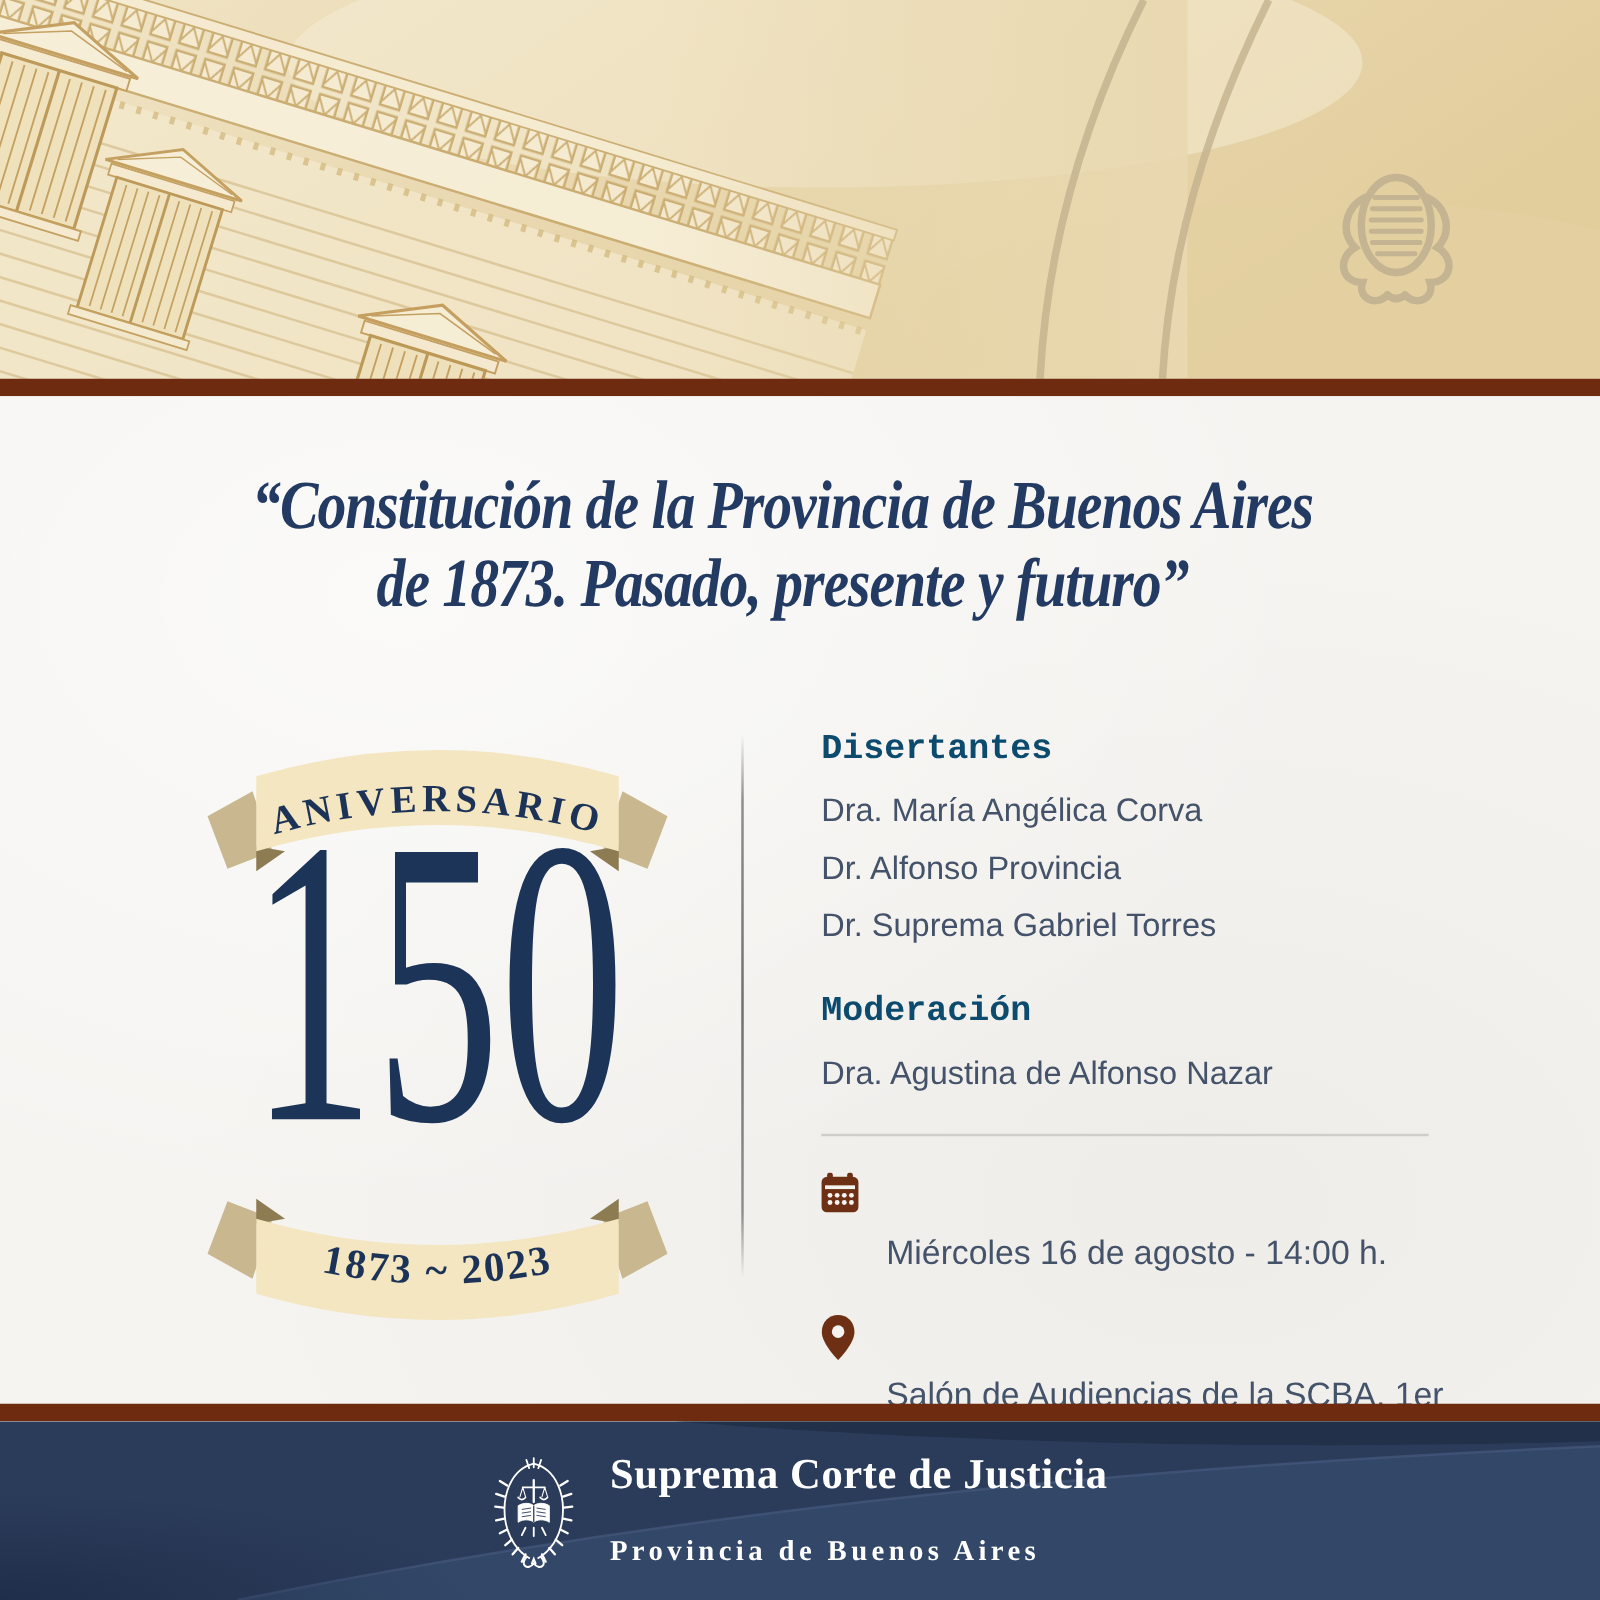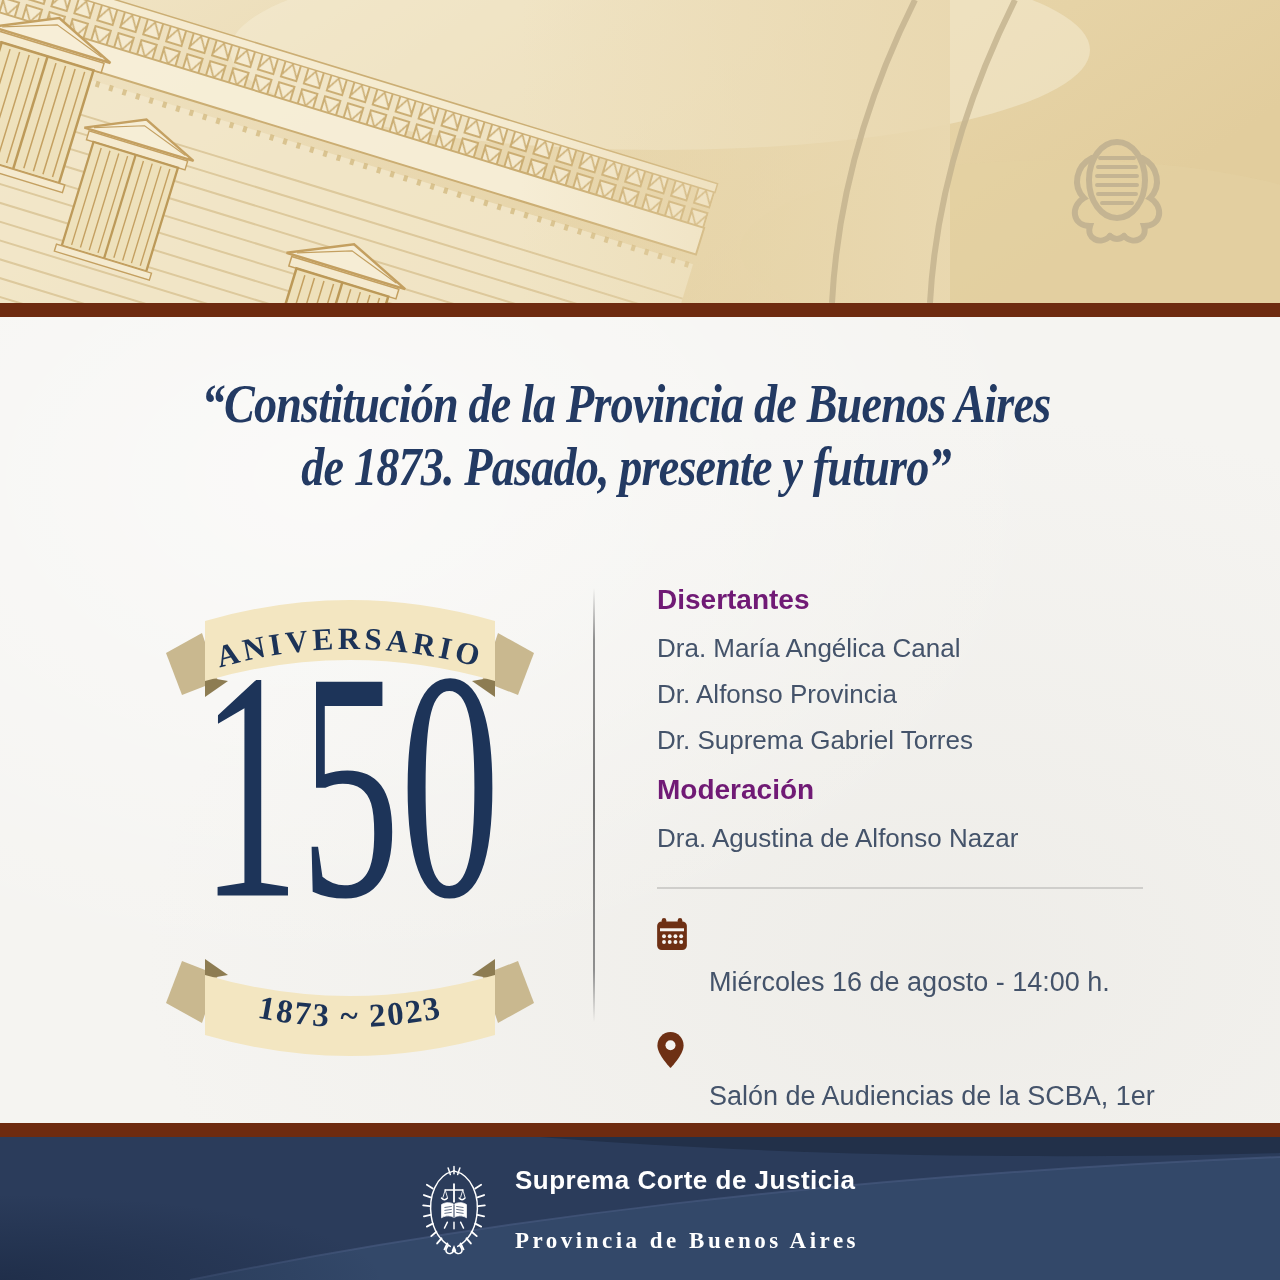--- a/index.html
+++ b/index.html
@@ -33,39 +33,39 @@
   .ann .num-svg{top:82px;}
   .ann .rb-bot{top:360px;}
   
   .vdiv{
     position:absolute;left:593px;top:588px;width:2px;height:434px;
     background:linear-gradient(to bottom, rgba(130,130,130,0), #8f8f8f 12%, #6f6f6f 50%, #8f8f8f 88%, rgba(130,130,130,0));
   }
   
   .rightcol{position:absolute;left:657px;top:583px;width:520px;color:#44536a;}
   .sect-head{
-    color:#701a75;font-weight:700;font-size:28px;line-height:34px;margin:0 0 8px 0;
+    color:#0c4a6e;font-weight:700;font-size:28px;line-height:34px;margin:0 0 8px 0;font-family:Liberation Mono, monospace;
   }
   .person{font-size:26px;line-height:46px;}
-  .mod-head{margin-top:10px;}
+  .mod-head{margin-top:30px;}
   .hr{width:486px;height:2px;background:#cfcecb;margin-top:26px;}
   .drow{display:flex;align-items:flex-start;margin-top:26px;}
   .drow .ictray{width:52px;flex:0 0 52px;padding-top:3px;}
   .dtext{font-size:27px;line-height:42px;margin-top:46px;}
   
   .footer{position:absolute;left:0;top:1137px;width:1280px;height:143px;overflow:hidden;}
   .footer-bg{position:absolute;left:0;top:0;}
   .footer-inner{
     position:absolute;left:0;top:0;width:1280px;height:143px;
     display:flex;align-items:center;justify-content:center;gap:28px;color:#ffffff;
   }
   .org-lines{display:flex;flex-direction:column;}
   .org-name{
-    font-family:Liberation Sans, sans-serif;
-    font-size:26px;line-height:36px;font-weight:600;letter-spacing:.5px;
+    font-family:Liberation Serif, serif;
+    font-size:34px;line-height:36px;font-weight:600;letter-spacing:.5px;
   }
   .org-region{
     font-family:"Liberation Serif","DejaVu Serif",serif;
     font-size:23px;line-height:30px;font-weight:600;letter-spacing:3.5px;margin-top:28px;
   }
 </style>
 </head>
 <body>
 
 <div class="poster">
@@ -173,21 +173,21 @@
       <text font-family="Liberation Serif, DejaVu Serif, serif" font-size="33" font-weight="bold" letter-spacing="2" fill="#1c3357">
         <textPath href="#arcBot" startOffset="50%" text-anchor="middle">1873 ~ 2023</textPath>
       </text>
     </svg>
   </div>
 
   <div class="vdiv"></div>
 
   <div class="rightcol">
     <div class="sect-head">Disertantes</div>
-    <div class="person">Dra. María Angélica Canal</div>
+    <div class="person">Dra. María Angélica Corva</div>
     <div class="person">Dr. Alfonso Provincia</div>
     <div class="person">Dr. Suprema Gabriel Torres</div>
 
     <div class="sect-head mod-head">Moderación</div>
     <div class="person">Dra. Agustina de Alfonso Nazar</div>
 
     <div class="hr"></div>
 
     <div class="drow">
       <span class="ictray">

